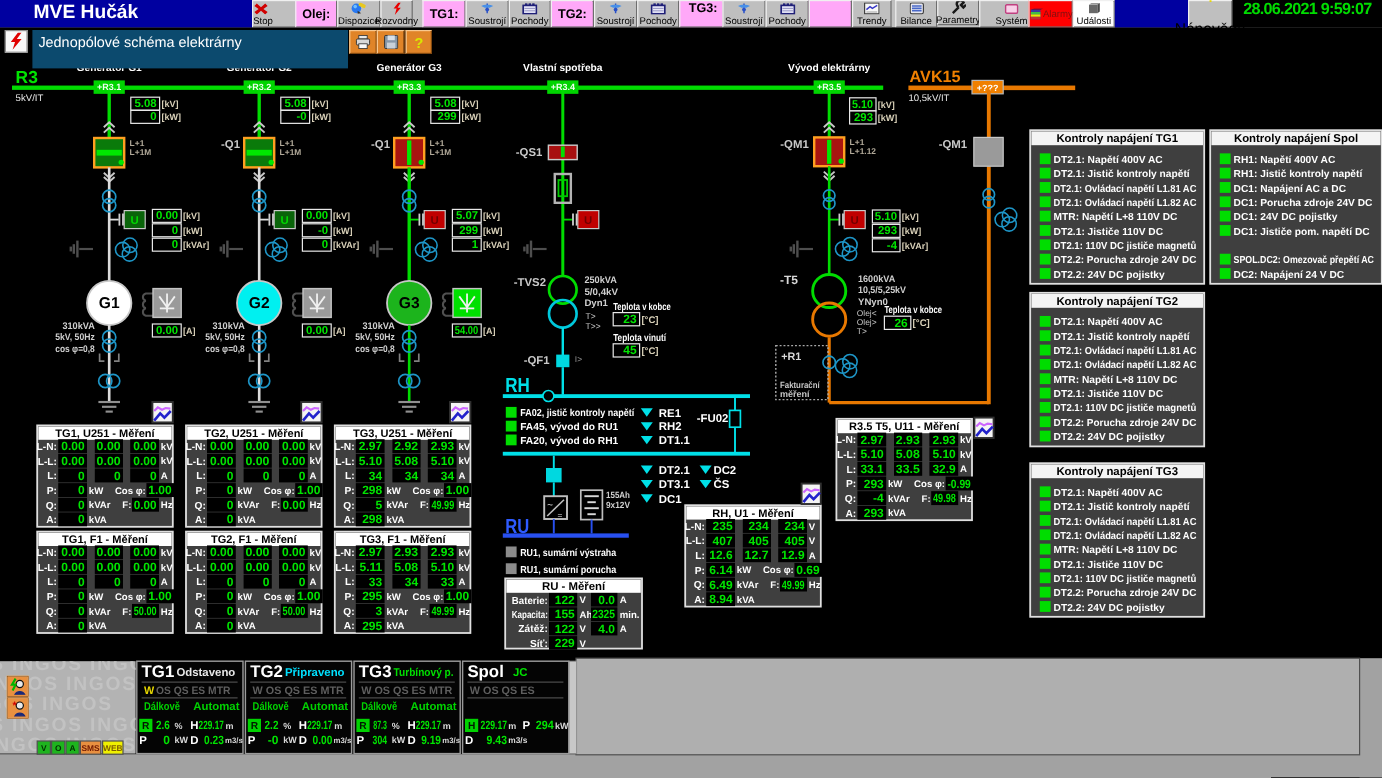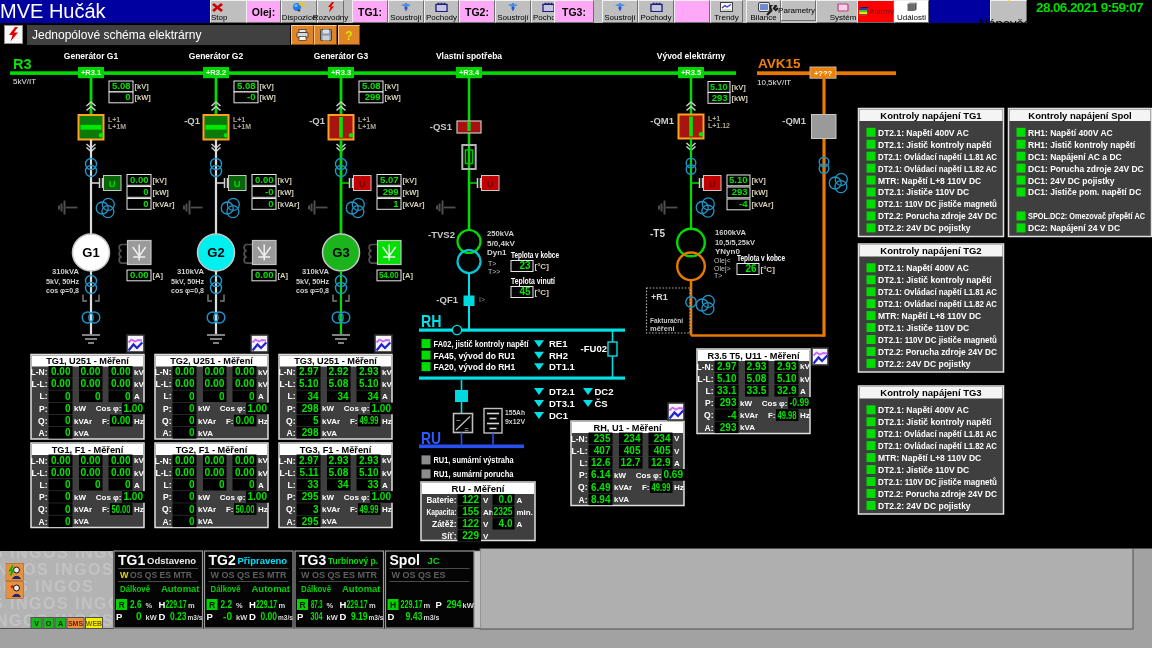--- a/index.html
+++ b/index.html
@@ -982,21 +982,21 @@
       <circle cx="707.9" cy="308.6" r="6" stroke="#1E96C8" stroke-width="1.3" fill="none"></circle>
       <rect x="811.5" y="114.5" width="24.5" height="24" fill="#9A9A9A" stroke="#C8C8C8" stroke-width="1"></rect>
       <text x="806" y="123.5" font-size="9.5" fill="#C8C8C8" font-weight="bold" text-anchor="end">-QM1</text>
       <circle cx="824" cy="162" r="4.8" stroke="#1E96C8" stroke-width="1.4" fill="none"></circle>
       <circle cx="824" cy="168.5" r="4.8" stroke="#1E96C8" stroke-width="1.4" fill="none"></circle>
       <circle cx="835.2" cy="183" r="6" stroke="#1E96C8" stroke-width="1.3" fill="none"></circle>
       <circle cx="841.3" cy="179.4" r="6" stroke="#1E96C8" stroke-width="1.3" fill="none"></circle>
       <circle cx="840.9" cy="186.6" r="6" stroke="#1E96C8" stroke-width="1.3" fill="none"></circle>
     </svg>
 <div style="position:absolute;left:0;top:0;width:1152px;height:23px;background:#BFBFBF">
-      <div style="position:absolute;left:0;top:0;width:210px;height:23px;background:#0000A0;color:#fff;font-size:20px;font-weight:normal;line-height:22px;padding-left:0;box-sizing:border-box">MVE Hučák</div>
+      <div style="position:absolute;left:0;top:0;width:210px;height:23px;background:#0000A0;color:#fff;font-size:16px;font-weight:bold;line-height:22px;padding-left:28px;box-sizing:border-box">MVE Hučák</div>
       <div style="position:absolute;left:210px;top:0;width:56px;height:23px;background:#BFBFBF;border:1px solid;border-color:#F0F0F0 #6E6E6E #6E6E6E #F0F0F0;box-sizing:border-box;display:flex;flex-direction:column;align-items:flex-start;justify-content:center">
         <span style="height:11px;display:flex;align-items:center;justify-content:center">
           <svg width="13" height="10" viewBox="0 0 13 10">
             <path d="M3,1 L6.5,4 L10,1 L12,3 L8.5,5.5 L12,8 L10,10 L6.5,7 L3,10 L1,8 L4.5,5.5 L1,3 Z" fill="#D00000"></path>
           </svg>
         </span>
         <span style="font-size:8px;color:#000;margin-top:0px;white-space:nowrap">Stop</span>
       </div>
       <div style="position:absolute;left:246px;top:0;width:35px;height:23px;background:#FFA8F8;border:1px solid;border-color:#F0F0F0 #6E6E6E #6E6E6E #F0F0F0;box-sizing:border-box;display:flex;flex-direction:column;align-items:center;justify-content:center">
         <span style="font-size:10.5px;font-weight:bold;color:#000">Olej:</span>
@@ -1063,21 +1063,21 @@
           <svg width="13" height="10" viewBox="0 0 13 10">
             <rect x="1" y="2.5" width="11" height="7" fill="#E8E8F8" stroke="#202078" stroke-width="1.4"></rect>
             <rect x="2.5" y="0.8" width="2" height="2" fill="#202078"></rect>
             <rect x="5.5" y="0.8" width="2" height="2" fill="#202078"></rect>
             <rect x="8.5" y="0.8" width="2" height="2" fill="#202078"></rect>
             <path d="M2,5 h9 M2,7 h9" stroke="#9090C0" stroke-width="0.8"></path>
           </svg>
         </span>
         <span style="font-size:8px;color:#000;margin-top:0px;white-space:nowrap">Pochody</span>
       </div>
-      <div style="position:absolute;left:554px;top:0;width:40px;height:23px;background:#FFA8F8;border:1px solid;border-color:#F0F0F0 #6E6E6E #6E6E6E #F0F0F0;box-sizing:border-box;display:flex;flex-direction:column;align-items:center;justify-content:center">
+      <div style="position:absolute;left:566px;top:0;width:40px;height:23px;background:#FFA8F8;border:1px solid;border-color:#F0F0F0 #6E6E6E #6E6E6E #F0F0F0;box-sizing:border-box;display:flex;flex-direction:column;align-items:center;justify-content:flex-start">
         <span style="font-size:10.5px;font-weight:bold;color:#000">TG3:</span>
       </div>
       <div style="position:absolute;left:602px;top:0;width:36px;height:23px;background:#BFBFBF;border:1px solid;border-color:#F0F0F0 #6E6E6E #6E6E6E #F0F0F0;box-sizing:border-box;display:flex;flex-direction:column;align-items:center;justify-content:center">
         <span style="height:11px;display:flex;align-items:center;justify-content:center">
           <svg width="14" height="10" viewBox="0 0 14 10">
             <path d="M7,1 L7,9" stroke="#2850C8" stroke-width="1.2"></path>
             <path d="M2,3 C4,1.5 10,1.5 12,3 L9,4.5 L5,4.5 Z" fill="#4890E8"></path>
             <circle cx="7" cy="6" r="1.6" fill="#2850C8"></circle>
           </svg>
         </span>
@@ -1108,21 +1108,21 @@
       </div>
       <div style="position:absolute;left:746px;top:0;width:35px;height:23px;background:#BFBFBF;border:1px solid;border-color:#F0F0F0 #6E6E6E #6E6E6E #F0F0F0;box-sizing:border-box;display:flex;flex-direction:column;align-items:center;justify-content:center">
         <span style="height:11px;display:flex;align-items:center;justify-content:center">
           <svg width="12" height="10" viewBox="0 0 12 10">
             <rect x="0.5" y="0.5" width="11" height="9" rx="1.5" fill="#E8E8F0" stroke="#404040" stroke-width="1"></rect>
             <path d="M2,3 h8 M2,5 h8 M2,7 h8" stroke="#4868C8" stroke-width="1.3"></path>
           </svg>
         </span>
         <span style="font-size:8px;color:#000;margin-top:0px;white-space:nowrap">Bilance</span>
       </div>
-      <div style="position:absolute;left:781px;top:0;width:35px;height:21px;background:#BFBFBF;border:1px solid;border-color:#F0F0F0 #6E6E6E #6E6E6E #F0F0F0;box-sizing:border-box;display:flex;flex-direction:row;align-items:center;justify-content:flex-end">
+      <div style="position:absolute;left:781px;top:0;width:35px;height:21px;background:#BFBFBF;border:1px solid;border-color:#F0F0F0 #6E6E6E #6E6E6E #F0F0F0;box-sizing:border-box;display:flex;flex-direction:column;align-items:center;justify-content:center">
         <span style="height:11px;display:flex;align-items:center;justify-content:center">
           <svg width="13" height="11" viewBox="0 0 13 11">
             <path d="M2,10 L7,5 M7,5 a3,3 0 1 1 4,-4 l-2.2,2.2 l2,2 L13,3" stroke="#181818" stroke-width="2" fill="none"></path>
           </svg>
         </span>
         <span style="font-size:8px;color:#000;margin-top:0px;white-space:nowrap">Parametry</span>
       </div>
       <div style="position:absolute;left:816px;top:0;width:54px;height:23px;background:#BFBFBF;border:1px solid;border-color:#F0F0F0 #6E6E6E #6E6E6E #F0F0F0;box-sizing:border-box;display:flex;flex-direction:column;align-items:center;justify-content:center">
         <span style="height:11px;display:flex;align-items:center;justify-content:center">
           <svg width="12" height="9" viewBox="0 0 12 9">
@@ -1165,21 +1165,21 @@
       <div style="position:absolute;left:1027px;top:0;width:125px;height:23px;background:#000;display:flex;align-items:flex-start;justify-content:center">
         <span style="color:#00DC00;font-size:13.5px;font-weight:bold;white-space:nowrap;letter-spacing:-0.6px">28.06.2021 9:59:07</span>
       </div>
     </div>
     <div style="position:absolute;left:0;top:23px;width:1152px;height:23px;background:#000">
       <div style="position:absolute;left:4px;top:2px;width:19px;height:19px;background:#F8F8F8;border:1px solid #909090;box-sizing:border-box;display:flex;align-items:center;justify-content:center">
         <svg width="11" height="15" viewBox="0 0 11 15">
           <path d="M7,0 L1,8 L4.5,8 L2.5,14.5 L10,5.5 L6,5.5 L10,0 Z" fill="#E00000"></path>
         </svg>
       </div>
-      <div style="position:absolute;left:27px;top:2px;width:263px;height:20px;background:#404040;color:#fff;font-size:12px;line-height:20px;padding-left:5px;box-sizing:border-box">Jednopólové schéma elektrárny</div>
+      <div style="position:absolute;left:27px;top:2px;width:263px;height:32px;background:#0c4a6e;color:#fff;font-size:12px;line-height:20px;padding-left:5px;box-sizing:border-box">Jednopólové schéma elektrárny</div>
       <div style="position:absolute;left:291.0px;top:2px;width:22.5px;height:20px;background:#E08428;border:1px solid;border-color:#F8C890 #804810 #804810 #F8C890;box-sizing:border-box;display:flex;align-items:center;justify-content:center">
         <svg width="13" height="12" viewBox="0 0 13 12">
           <rect x="3" y="0.5" width="7" height="3" fill="#E8E8E8" stroke="#303030" stroke-width="0.7"></rect>
           <rect x="1" y="3.5" width="11" height="5" rx="1" fill="#D8D8D8" stroke="#303030" stroke-width="0.8"></rect>
           <rect x="3" y="7.5" width="7" height="4" fill="#F8F8F8" stroke="#303030" stroke-width="0.7"></rect>
         </svg>
       </div>
       <div style="position:absolute;left:314.4px;top:2px;width:22.5px;height:20px;background:#E08428;border:1px solid;border-color:#F8C890 #804810 #804810 #F8C890;box-sizing:border-box;display:flex;align-items:center;justify-content:center">
         <svg width="12" height="12" viewBox="0 0 12 12">
           <rect x="0.5" y="0.5" width="11" height="11" rx="1" fill="#8898A8" stroke="#303030" stroke-width="0.8"></rect>

